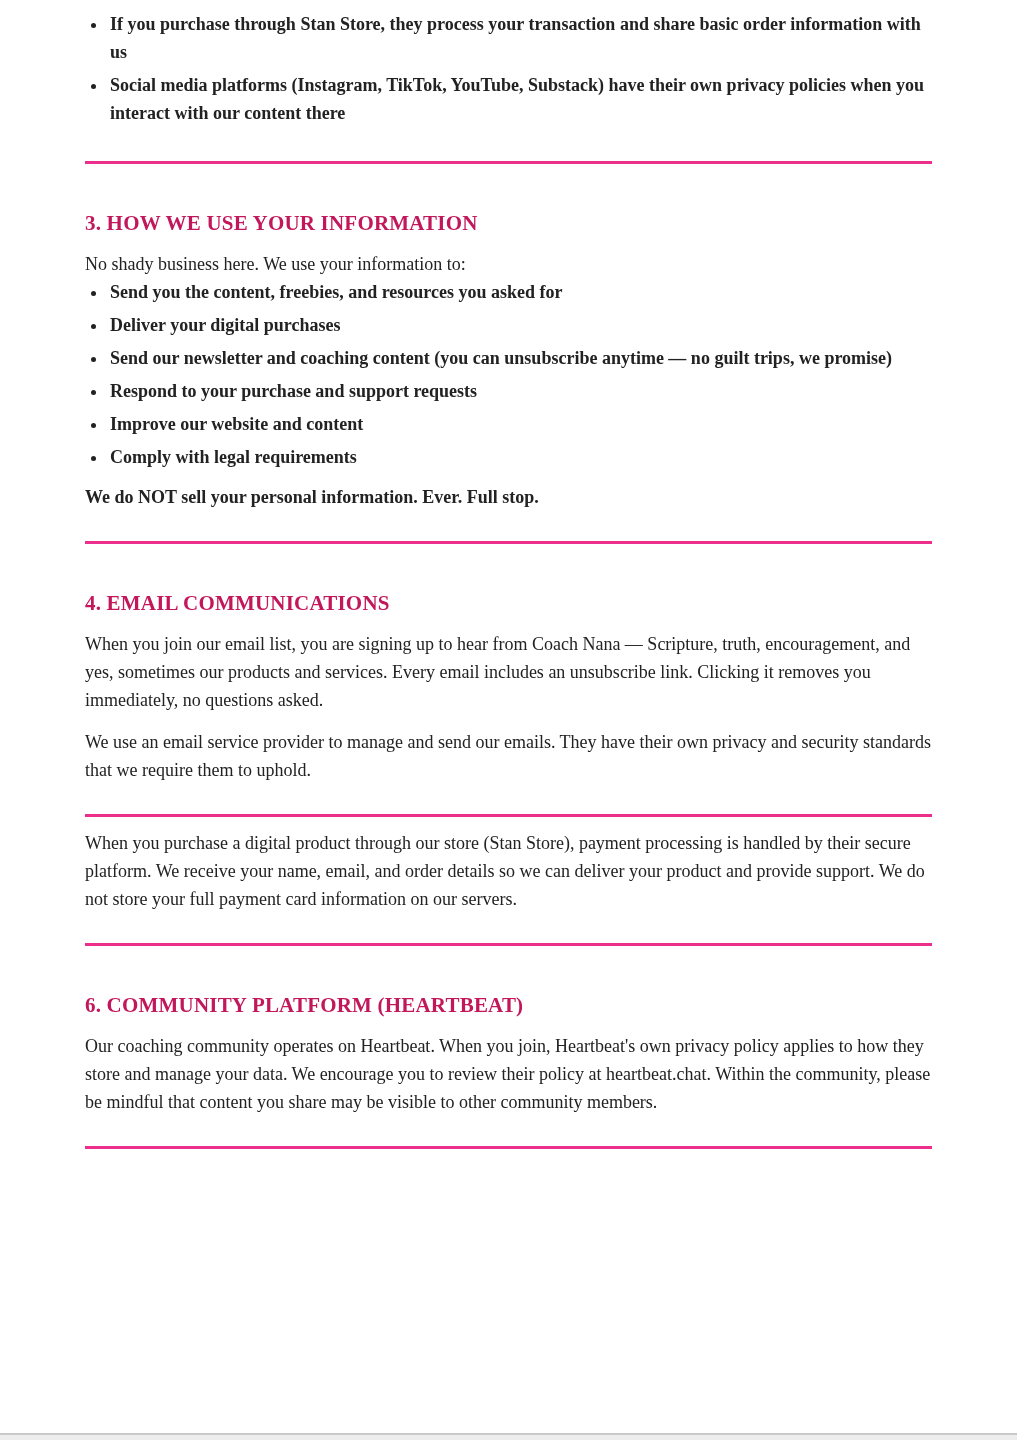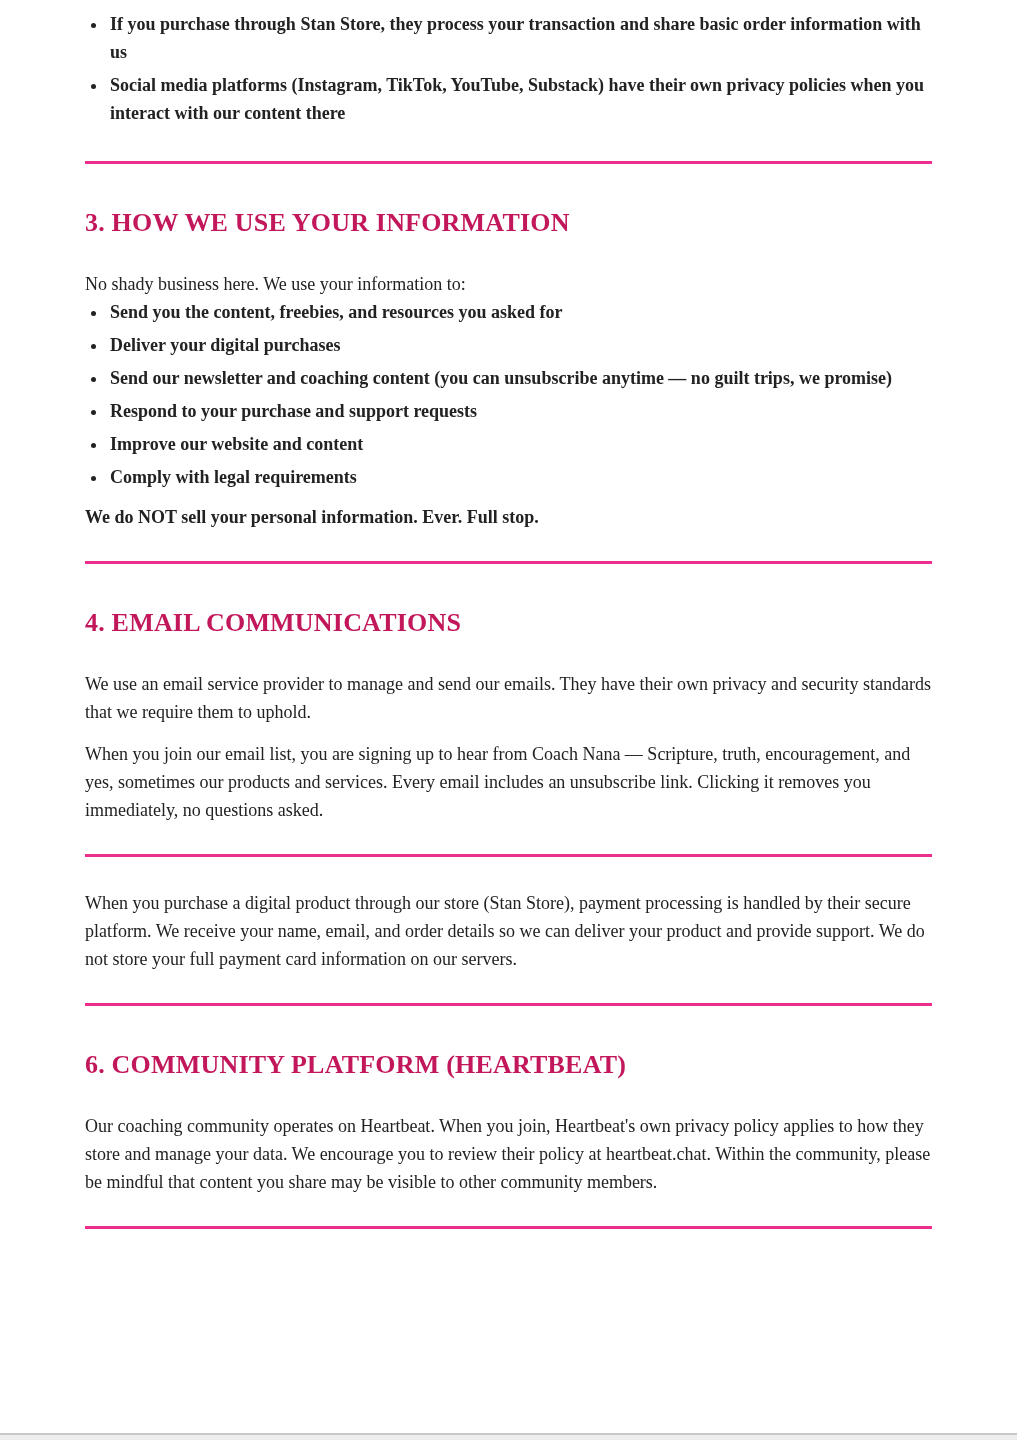--- a/index.html
+++ b/index.html
@@ -35,29 +35,29 @@
   hr.divider {
     border: none;
     height: 3px;
     background: #ec2e8c;
     margin: 30px 0 0 0;
   }
   hr.divider-top {
     margin-top: 34px;
   }
   h2.section-heading {
-    font-size: 26px;
+    font-size: 21px;
     line-height: 30px;
     font-weight: bold;
     color: #c2185b;
     margin: 44px 0 0 0;
     letter-spacing: 0.2px;
   }
   p.body-para {
-    margin-top: 32px;
+    margin-top: 12px;
   }
   p.body-para + p.body-para {
     margin-top: 14px;
   }
   ul.section-list {
   }
   p.emphasis {
     font-weight: bold;
     margin-top: 12px;
   }
@@ -95,22 +95,22 @@
       <li>Improve our website and content</li>
       <li>Comply with legal requirements</li>
     </ul>
     <p class="emphasis">We do NOT sell your personal information. Ever. Full stop.</p>
   </section>
 
   <hr class="divider">
 
   <section>
     <h2 class="section-heading">4. EMAIL COMMUNICATIONS</h2>
+    <p class="body-para">When you join our email list, you are signing up to hear from Coach Nana — Scripture, truth, encouragement, and yes, sometimes our products and services. Every email includes an unsubscribe link. Clicking it removes you immediately, no questions asked.</p>
     <p class="body-para">We use an email service provider to manage and send our emails. They have their own privacy and security standards that we require them to uphold.</p>
-    <p class="body-para">When you join our email list, you are signing up to hear from Coach Nana — Scripture, truth, encouragement, and yes, sometimes our products and services. Every email includes an unsubscribe link. Clicking it removes you immediately, no questions asked.</p>
   </section>
 
   <hr class="divider">
 
   <section>
     <p class="body-para">When you purchase a digital product through our store (Stan Store), payment processing is handled by their secure platform. We receive your name, email, and order details so we can deliver your product and provide support. We do not store your full payment card information on our servers.</p>
   </section>
 
   <hr class="divider">
 

